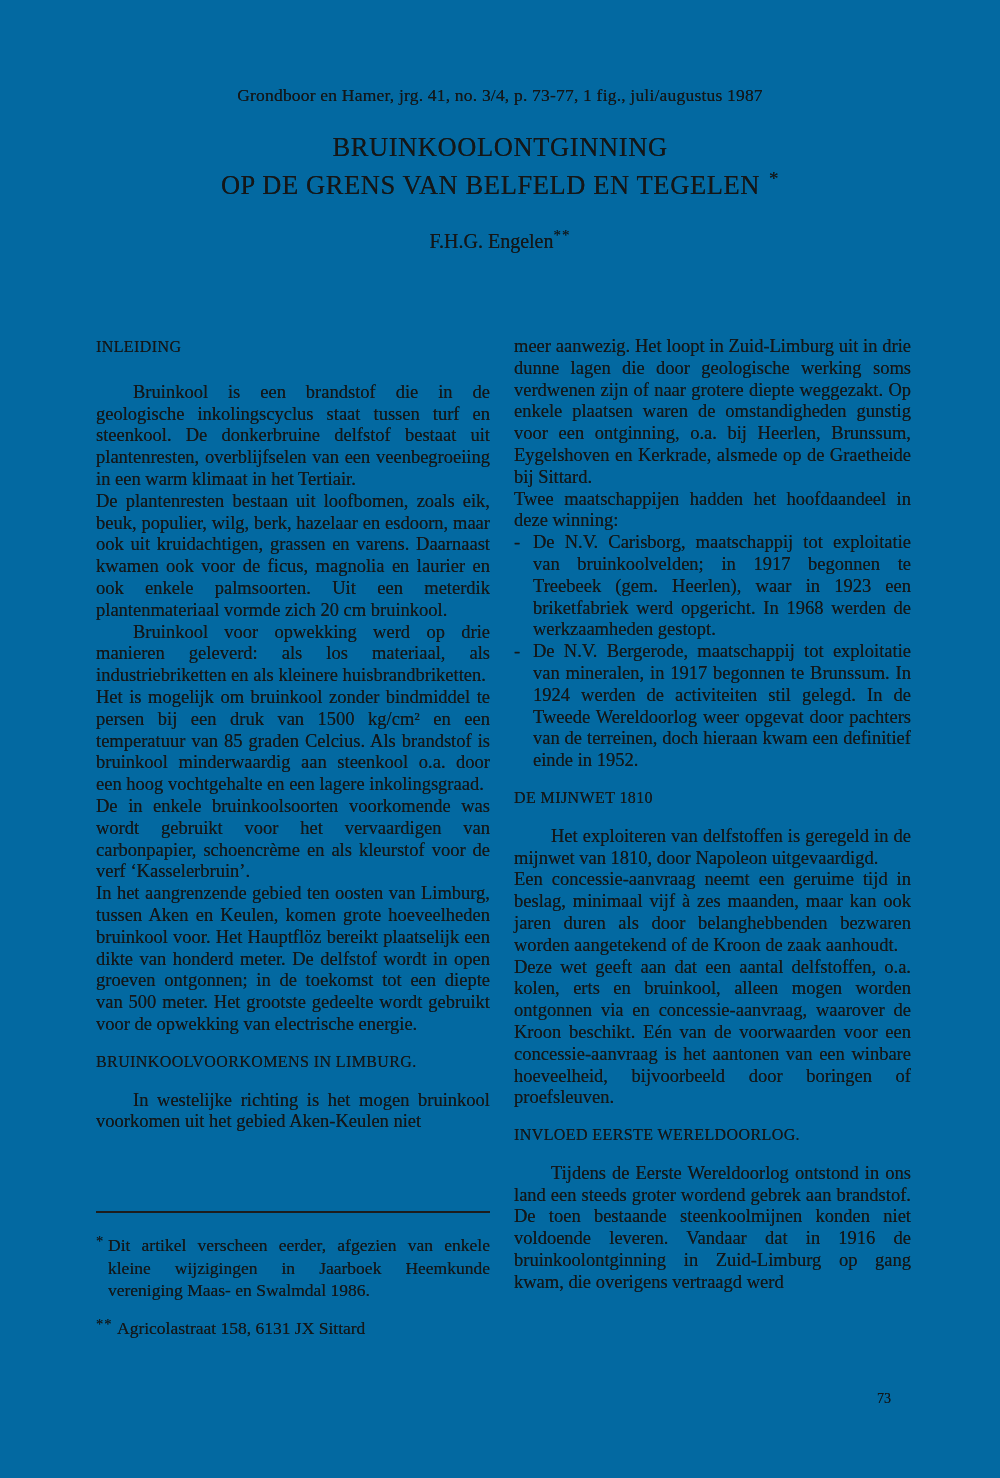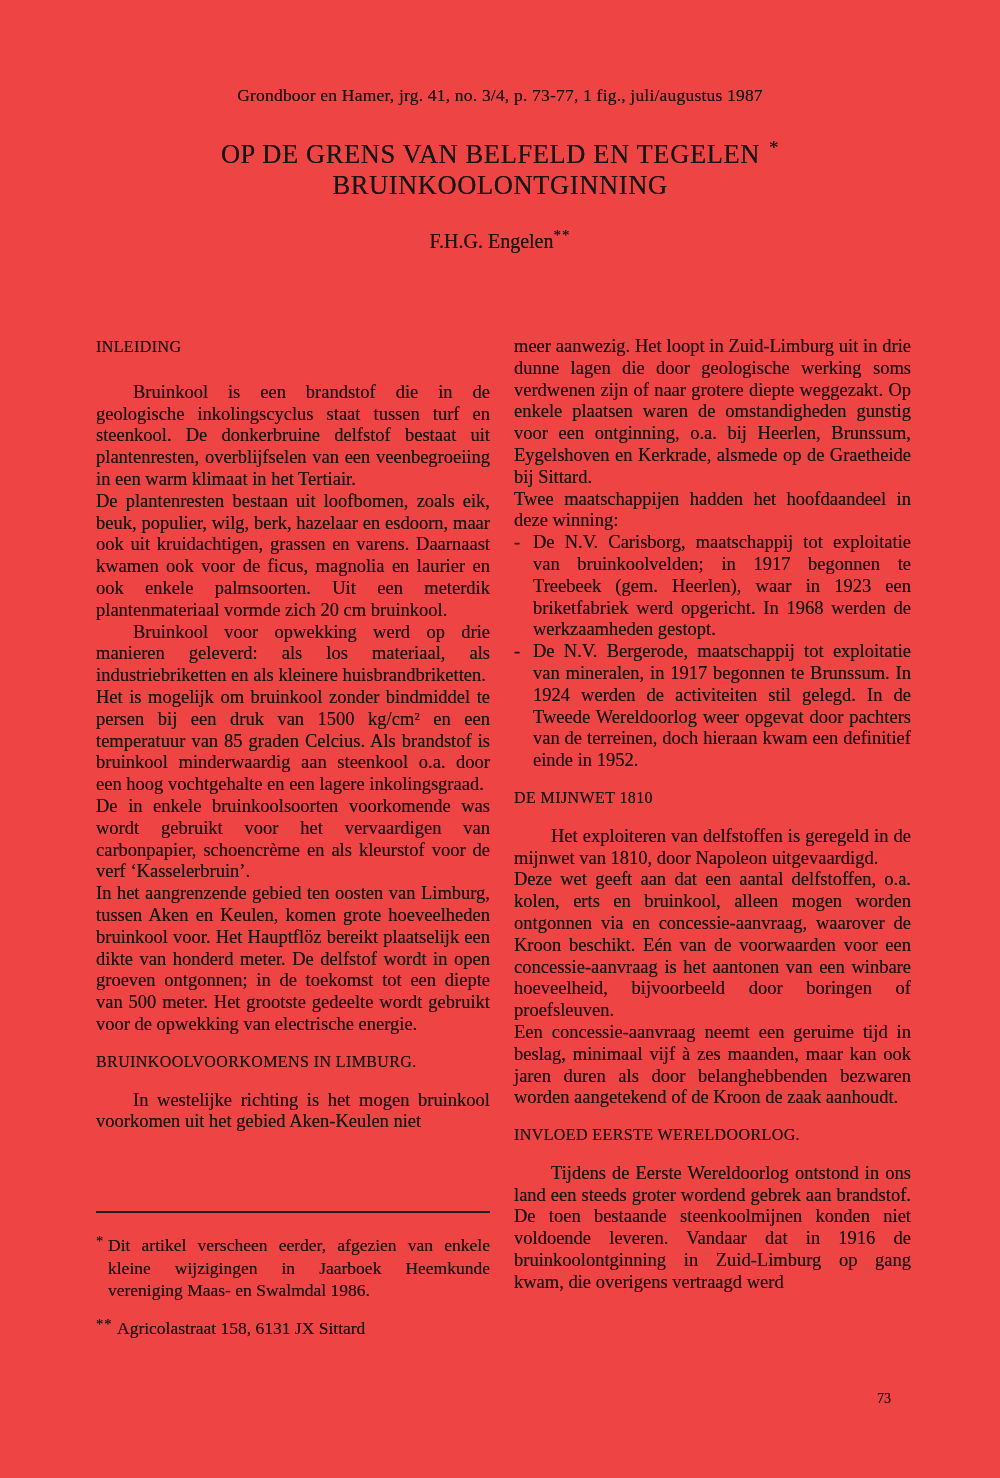--- a/index.html
+++ b/index.html
@@ -3,21 +3,21 @@
 <meta charset="utf-8">
 <style>
   html,body{margin:0;padding:0;}
   body{
     width:1000px;height:1478px;
     background:#ffffff;
     font-family:"Liberation Serif","DejaVu Serif",serif;
     color:#161616;
   }
   .page{
-    position:relative;width:1000px;height:1478px;background:#ef4444;overflow:hidden;
+    position:relative;width:1000px;height:1478px;background:#0369a1;overflow:hidden;
     text-shadow:0 0 0.35px rgba(0,0,0,0.6);
   }
   .journal-ref{
     position:absolute;top:85px;left:0;width:100%;
     text-align:center;font-size:17.5px;letter-spacing:0.2px;
   }
   .title-block{
     position:absolute;top:132px;left:0;width:100%;
     text-align:center;font-size:26.5px;line-height:31px;letter-spacing:0.6px;
   }
@@ -55,24 +55,24 @@
   .page-number{position:absolute;left:877px;top:1391px;font-size:14px;}
 </style>
 </head>
 <body>
 
 <div class="page">
 
   <div class="journal-ref">Grondboor en Hamer, jrg. 41, no. 3/4, p. 73-77, 1 fig., juli/augustus 1987</div>
 
   <div class="title-block">
+    <div>BRUINKOOLONTGINNING</div>
     <div>
       <span>OP DE GRENS VAN BELFELD EN TEGELEN</span><sup>*</sup>
     </div>
-    <div>BRUINKOOLONTGINNING</div>
   </div>
 
   <div class="author-line">
     <span>F.H.G. Engelen</span><sup>**</sup>
   </div>
 
   <div class="col col-left">
     <h2>INLEIDING</h2>
     <p class="ind">Bruinkool is een brandstof die in de geologische inkolingscyclus staat tussen turf en steenkool. De donkerbruine delfstof bestaat uit plantenresten, overblijfselen van een veenbegroeiing in een warm klimaat in het Tertiair.</p>
     <p>De plantenresten bestaan uit loofbomen, zoals eik, beuk, populier, wilg, berk, hazelaar en esdoorn, maar ook uit kruidachtigen, grassen en varens. Daarnaast kwamen ook voor de ficus, magnolia en laurier en ook enkele palmsoorten. Uit een meterdik plantenmateriaal vormde zich 20 cm bruinkool.</p>
@@ -90,22 +90,22 @@
     <div class="li">
       <span class="li-bullet">-</span>
       <span>De N.V. Carisborg, maatschappij tot exploitatie van bruinkoolvelden; in 1917 begonnen te Treebeek (gem. Heerlen), waar in 1923 een briketfabriek werd opgericht. In 1968 werden de werkzaamheden gestopt.</span>
     </div>
     <div class="li">
       <span class="li-bullet">-</span>
       <span>De N.V. Bergerode, maatschappij tot exploitatie van mineralen, in 1917 begonnen te Brunssum. In 1924 werden de activiteiten stil gelegd. In de Tweede Wereldoorlog weer opgevat door pachters van de terreinen, doch hieraan kwam een definitief einde in 1952.</span>
     </div>
     <h2 class="mid">DE MIJNWET 1810</h2>
     <p class="ind">Het exploiteren van delfstoffen is geregeld in de mijnwet van 1810, door Napoleon uitgevaardigd.</p>
+    <p>Een concessie-aanvraag neemt een geruime tijd in beslag, minimaal vijf à zes maanden, maar kan ook jaren duren als door belanghebbenden bezwaren worden aangetekend of de Kroon de zaak aanhoudt.</p>
     <p>Deze wet geeft aan dat een aantal delfstoffen, o.a. kolen, erts en bruinkool, alleen mogen worden ontgonnen via en concessie-aanvraag, waarover de Kroon beschikt. Eén van de voorwaarden voor een concessie-aanvraag is het aantonen van een winbare hoeveelheid, bijvoorbeeld door boringen of proefsleuven.</p>
-    <p>Een concessie-aanvraag neemt een geruime tijd in beslag, minimaal vijf à zes maanden, maar kan ook jaren duren als door belanghebbenden bezwaren worden aangetekend of de Kroon de zaak aanhoudt.</p>
     <h2 class="mid">INVLOED EERSTE WERELDOORLOG.</h2>
     <p class="ind">Tijdens de Eerste Wereldoorlog ontstond in ons land een steeds groter wordend gebrek aan brandstof. De toen bestaande steenkoolmijnen konden niet voldoende leveren. Vandaar dat in 1916 de bruinkoolontginning in Zuid-Limburg op gang kwam, die overigens vertraagd werd</p>
   </div>
 
   <div class="footnotes">
     <div class="fn-rule"></div>
     <div class="fn fn-1">
       <span class="fn-mark">*</span>
       <span>Dit artikel verscheen eerder, afgezien van enkele kleine wijzigingen in Jaarboek Heemkunde vereniging Maas- en Swalmdal 1986.</span>
     </div>

